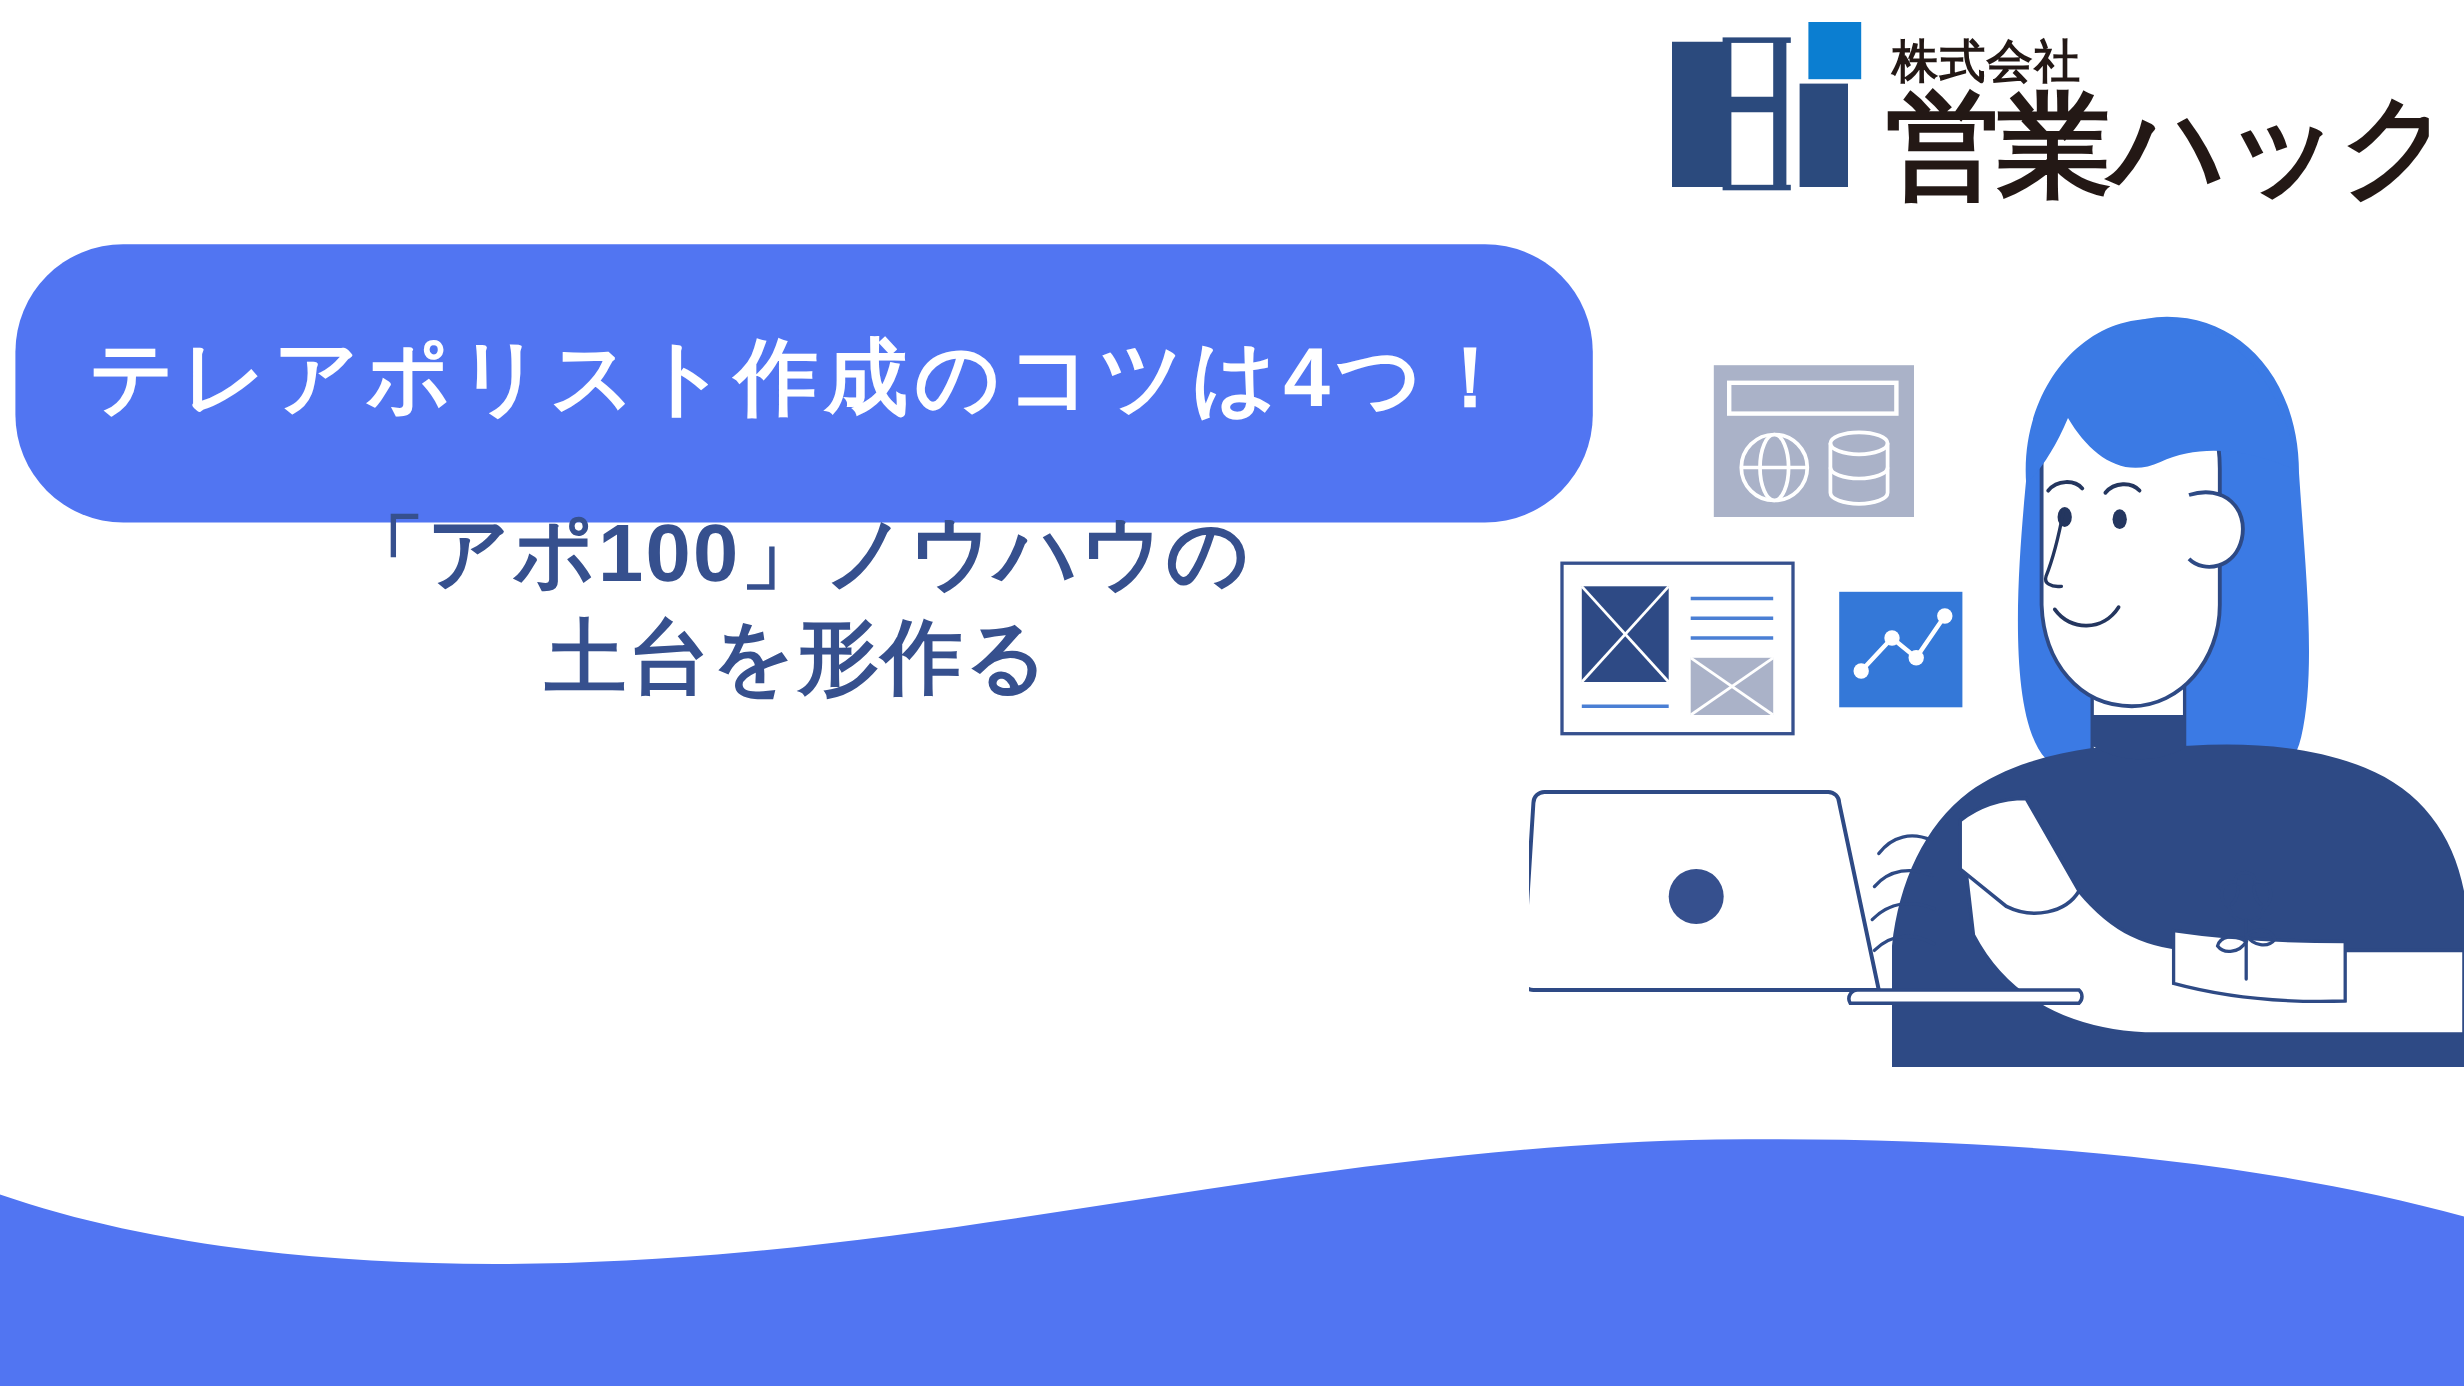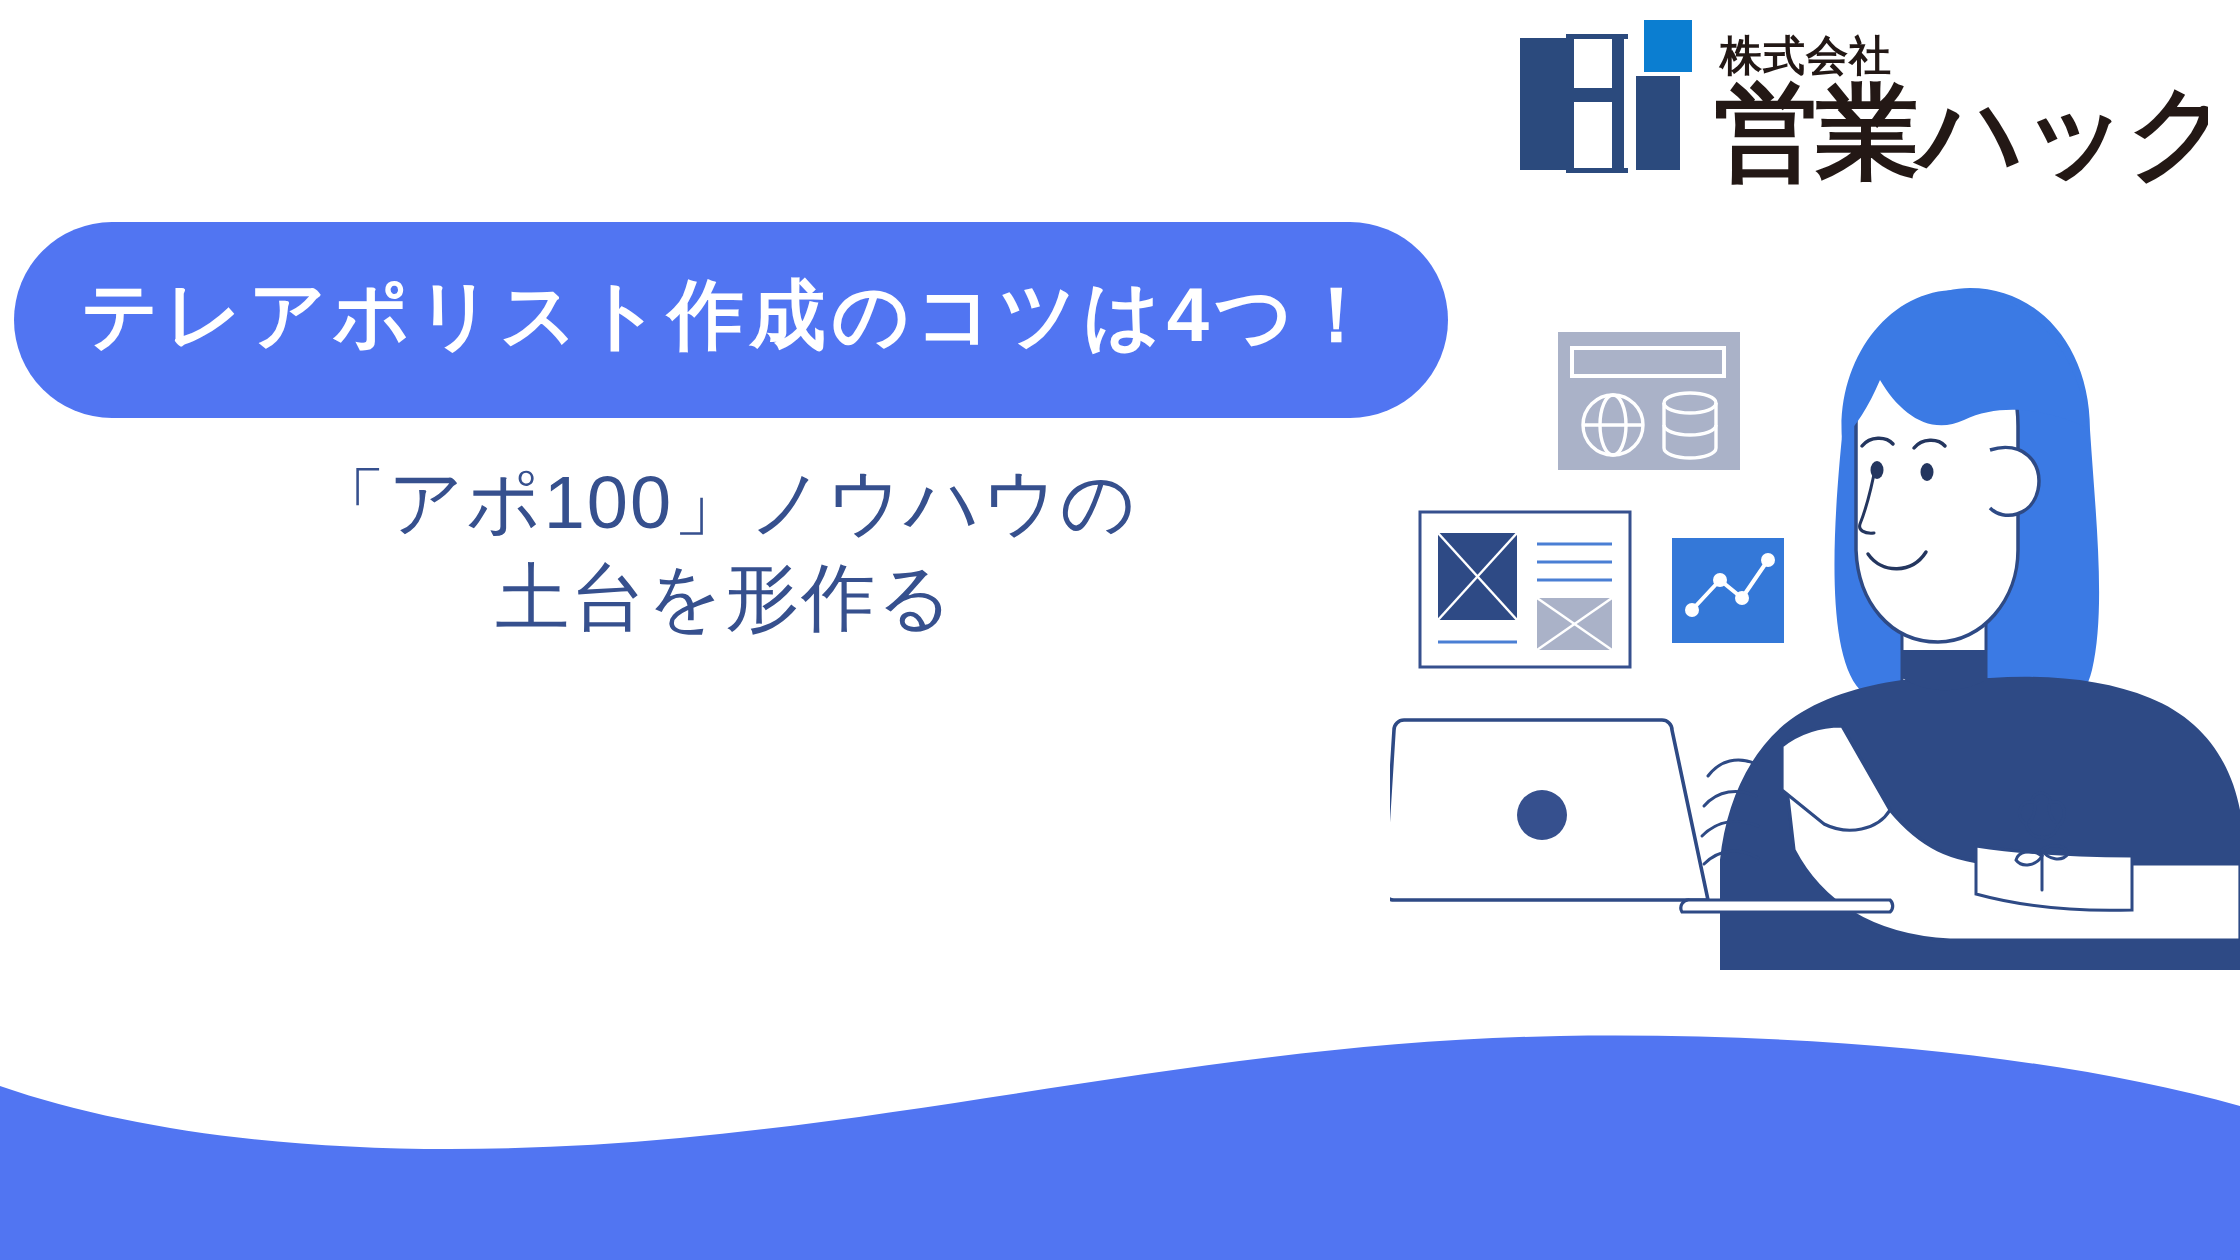--- a/index.html
+++ b/index.html
@@ -29,21 +29,21 @@
   .logo{
     position:absolute;
     top:10px;right:32px;
     width:700px;height:190px;
   }
 
   
   .pill{
     position:absolute;
     left:14px;top:222px;
-    width:1434px;height:196px;
+    width:1434px;height:253px;
     background:#5175f2;
     border-radius:98px;
     display:flex;
     align-items:center;
     justify-content:center;
     box-sizing:border-box;
     padding:0 54px 10px 54px;
   }
   .pill-text{
     color:#ffffff;
@@ -55,21 +55,21 @@
   }
 
   
   .subtitle{
     position:absolute;
     left:0;top:456px;
     width:1450px;
     text-align:center;
     color:#36508e;
     font-size:74px;
-    font-weight:normal;
+    font-weight:bold;
     line-height:1.28;
     letter-spacing:2px;
   }
   .subtitle .ln{display:block;}
 
   
   .headline{
     position:absolute;
     left:0;top:700px;
     width:1450px;

